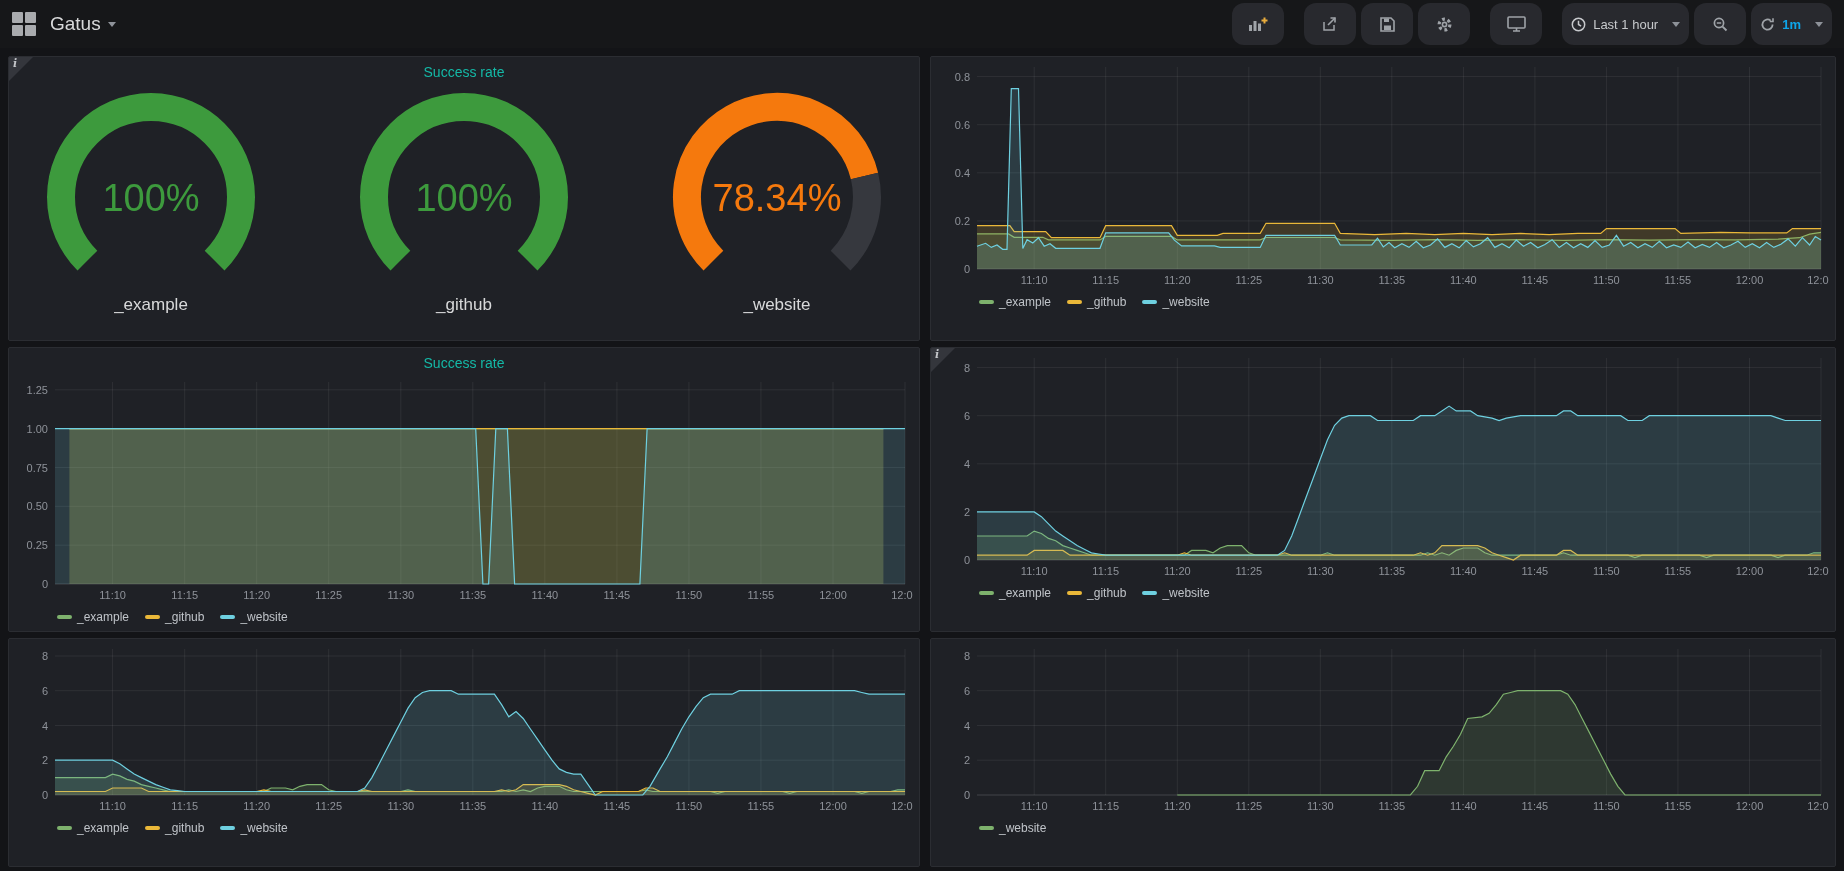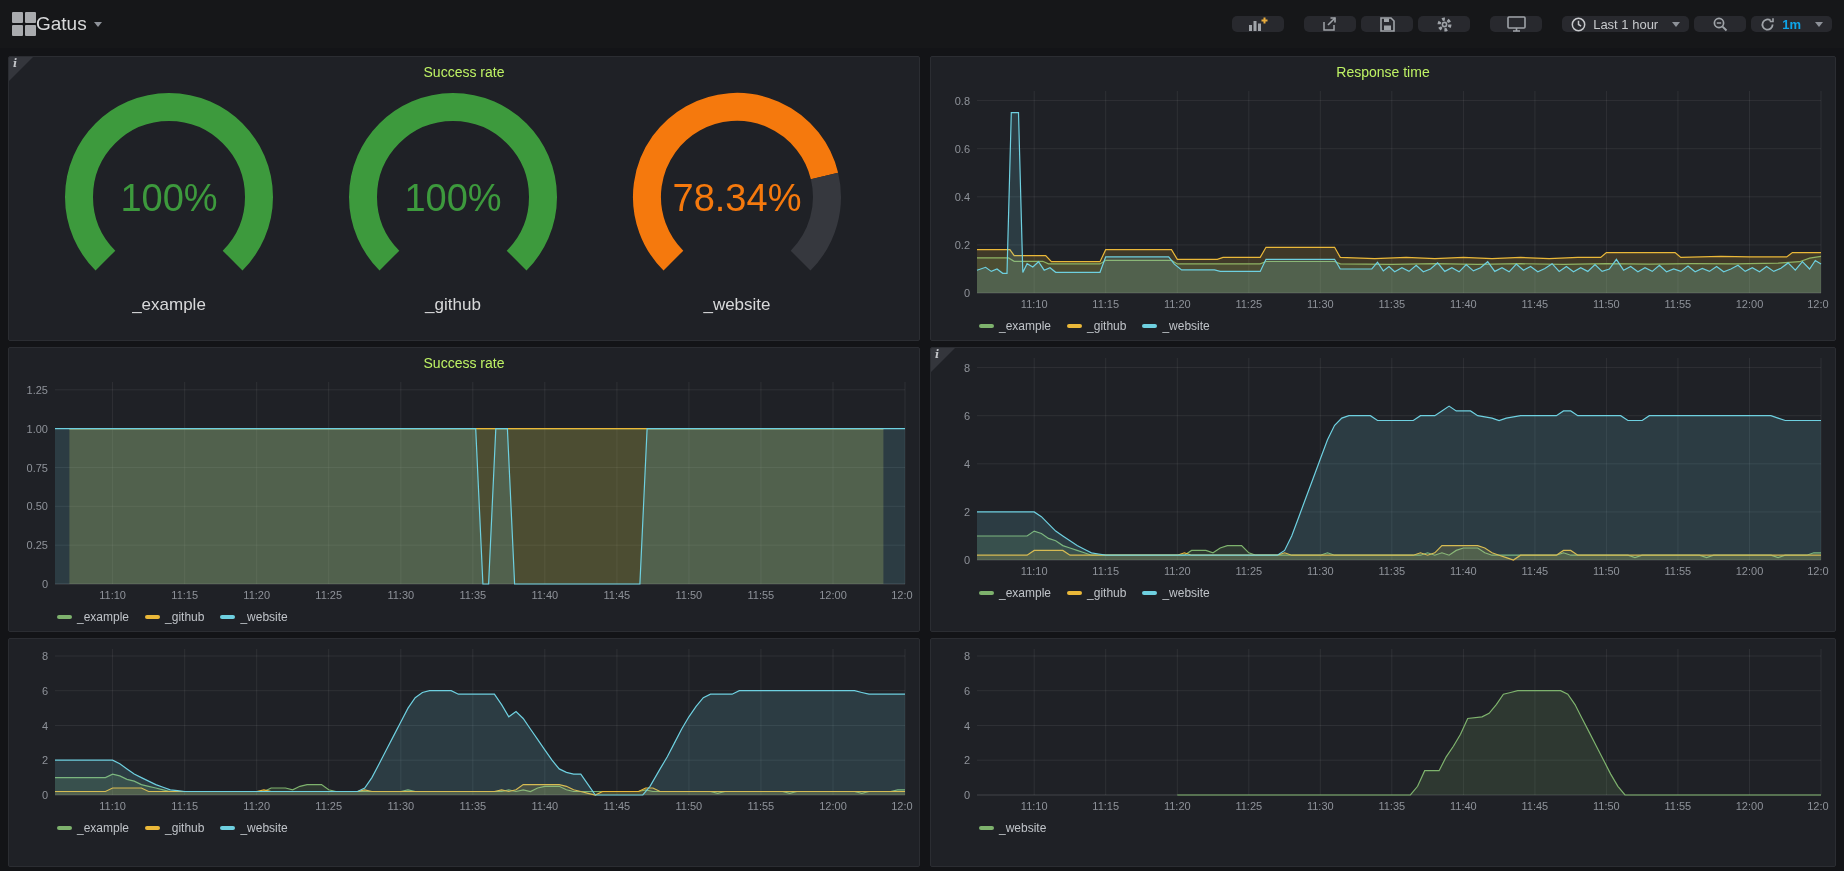--- a/index.html
+++ b/index.html
@@ -1,43 +1,43 @@
 <!DOCTYPE html>
 <html><head>
 <meta charset="utf-8">
 <style>
   html,body{margin:0;padding:0;background:#131417;width:1844px;height:871px;overflow:hidden;
     font-family:"Liberation Sans",sans-serif;color:#d8d9da;}
   
   .navbar{height:48px;display:flex;align-items:center;padding:0 12px;background:#161719;}
   .logo{width:24px;height:24px;display:grid;grid-template-columns:11px 11px;grid-template-rows:11px 11px;gap:2px;cursor:pointer;}
   .logo span{background:#a9abae;border-radius:1px;}
-  .brand{font-size:19px;color:#d8d9da;cursor:pointer;display:flex;align-items:center;}
+  .brand{font-size:19px;color:#d8d9da;margin-left:14px;cursor:pointer;display:flex;align-items:center;}
   .caret{width:0;height:0;border-left:4px solid transparent;border-right:4px solid transparent;border-top:5px solid #8e9299;display:inline-block;margin-left:7px;}
   .nav-right{margin-left:auto;display:flex;align-items:center;gap:5px;}
-  .nbtn{background:#28292e;border-radius:5px;height:16px;min-width:34px;display:flex;align-items:center;
+  .nbtn{background:#28292e;border-radius:12px;height:42px;min-width:34px;display:flex;align-items:center;
         justify-content:center;color:#c7c9cc;font-size:13px;padding:0 9px;gap:7px;cursor:pointer;}
   .gap{width:10px;}
   .orange-txt{color:#0ea5e9;font-weight:bold;}
   
   .dash-grid{display:grid;grid-template-columns:912px 906px;grid-template-rows:285px 285px 229px;gap:6px 10px;padding:8px;}
   .panel{background:#1f2126;border:1px solid #2b2d32;border-radius:2px;position:relative;overflow:hidden;}
-  .ptitle{text-align:center;font-size:14px;color:#bef264;padding:7px 6px 1px;font-weight:500;cursor:pointer;}
+  .ptitle{text-align:center;font-size:14px;color:#14b8a6;padding:7px 6px 1px;font-weight:500;cursor:pointer;}
   .corner{position:absolute;top:0;left:0;width:0;height:0;border-top:24px solid #34363c;border-right:24px solid transparent;}
   .corner b{position:absolute;top:-24px;left:4px;font-size:11px;color:#c3c5c9;font-style:italic;font-weight:bold;font-family:"DejaVu Serif",serif;}
   
   svg text.tick{fill:#8e9299;font-size:11px;}
   svg line.grid{stroke:rgba(255,255,255,0.07);}
   svg line.zero{stroke:rgba(255,255,255,0.16);}
   .legend{display:flex;gap:16px;align-items:center;height:18px;padding-left:48px;}
   .legend .litem{display:flex;align-items:center;cursor:pointer;}
   .legend .dash{width:15px;height:4px;border-radius:2px;display:inline-block;margin-right:5px;}
   .legend .lname{font-size:12px;color:#c0c4c9;}
   
-  .gauges{display:flex;justify-content:flex-start;padding-top:4px;margin-left:18px;}
+  .gauges{display:flex;justify-content:space-between;padding-top:4px;}
   .gauge{text-align:center;}
   .glabel{font-size:17px;color:#d8d9da;margin-top:0;}
 </style>
 </head>
 <body>
 
 <div class="navbar">
   <div class="logo">
       <span></span>
       <span></span>
@@ -139,21 +139,20 @@
             <path d="M 78.4 175.6 A 90 90 0 1 1 229.5 91.0" stroke="#F5790D" stroke-width="28" fill="none"></path>
             <path d="M 229.5 91.0 A 90 90 0 0 1 205.6 175.6" stroke="#36383e" stroke-width="28" fill="none"></path>
             <text x="142" y="126" text-anchor="middle" font-size="38" font-weight="500" fill="#F5790D">78.34%</text>
           </svg>
         <div class="glabel">_website</div>
       </div>
     </div>
   </div>
 
   <div class="panel">
-    <div class="ptitle">Response time</div>
     <svg width="898" height="232">
         <line class="grid" x1="103.2" y1="10" x2="103.2" y2="212"></line>
         <text class="tick" x="103.2" y="227" text-anchor="middle">11:10</text>
         <line class="grid" x1="174.7" y1="10" x2="174.7" y2="212"></line>
         <text class="tick" x="174.7" y="227" text-anchor="middle">11:15</text>
         <line class="grid" x1="246.3" y1="10" x2="246.3" y2="212"></line>
         <text class="tick" x="246.3" y="227" text-anchor="middle">11:20</text>
         <line class="grid" x1="317.8" y1="10" x2="317.8" y2="212"></line>
         <text class="tick" x="317.8" y="227" text-anchor="middle">11:25</text>
         <line class="grid" x1="389.3" y1="10" x2="389.3" y2="212"></line>

